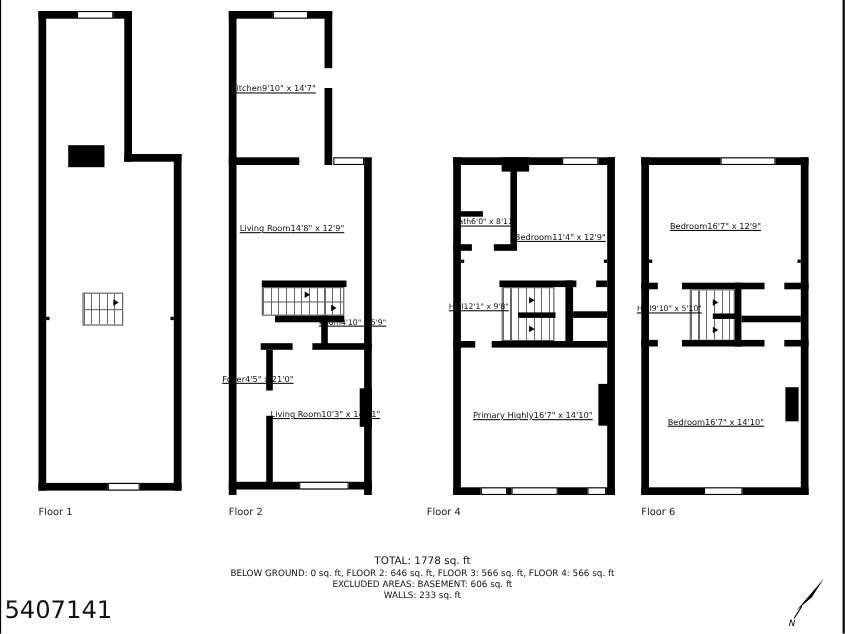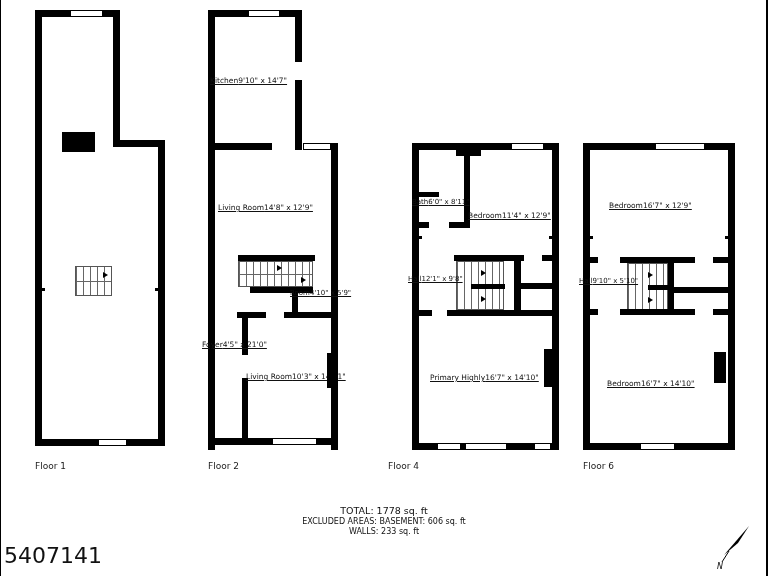--- a/index.html
+++ b/index.html
@@ -183,20 +183,21 @@
   <div class="dot" style="left:142px;top:93px;"></div>
 </div>
 
 <div class="fl" style="left:35px;top:461px;">Floor 1</div>
 <div class="fl" style="left:208px;top:461px;">Floor 2</div>
 <div class="fl" style="left:388px;top:461px;">Floor 4</div>
 <div class="fl" style="left:583px;top:461px;">Floor 6</div>
 
 <div class="summary">
   <div class="total">TOTAL: 1778 sq. ft</div>
+  <div class="line">BELOW GROUND: 0 sq. ft, FLOOR 2: 646 sq. ft, FLOOR 3: 566 sq. ft, FLOOR 4: 566 sq. ft</div>
   <div class="line">EXCLUDED AREAS: BASEMENT: 606 sq. ft</div>
   <div class="line">WALLS: 233 sq. ft</div>
 </div>
 
 <div class="photo-id">5407141</div>
 
 <div class="compass">
   <svg width="50" height="56" viewBox="0 0 50 56">
     <polygon points="39,10 14,39 28,27" fill="#000"></polygon>
     <line x1="19" y1="35" x2="12" y2="46" stroke="#000" stroke-width="1"></line>

